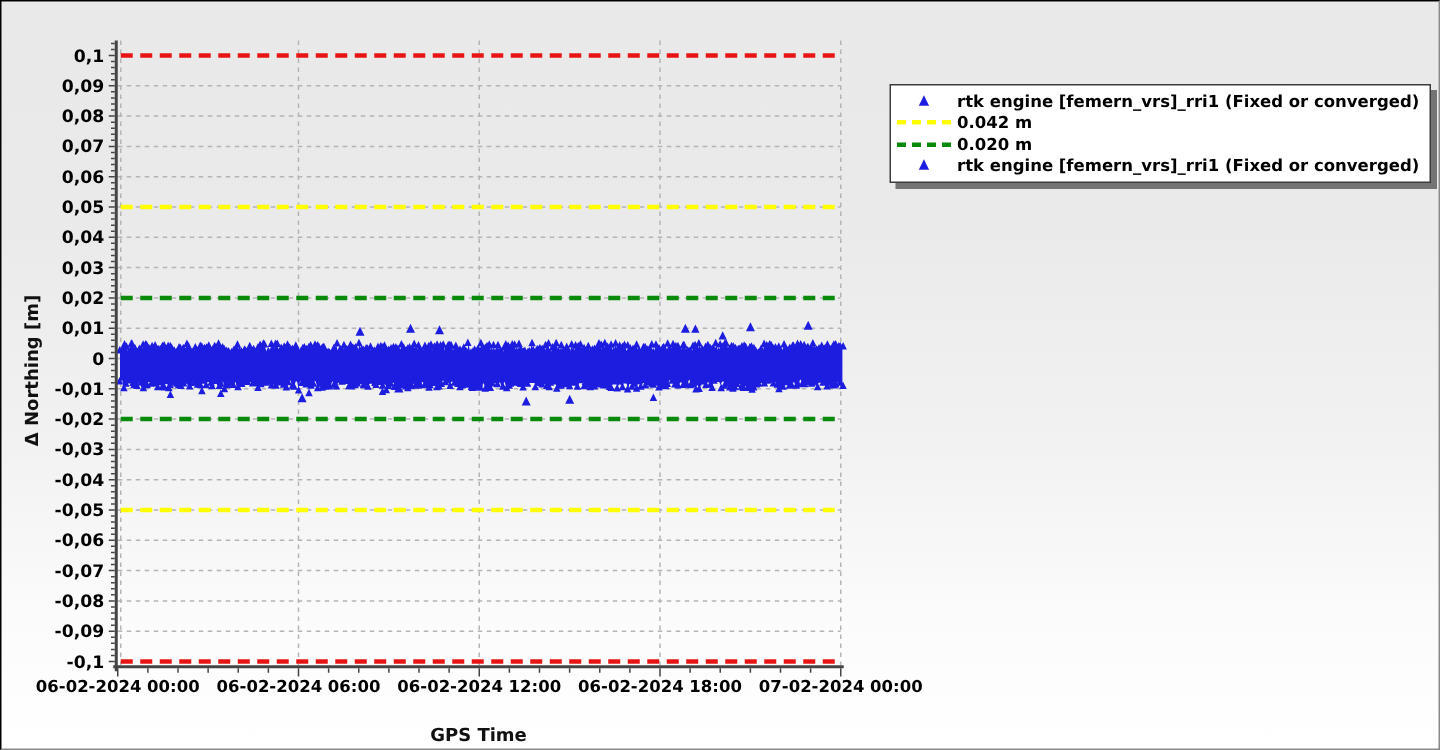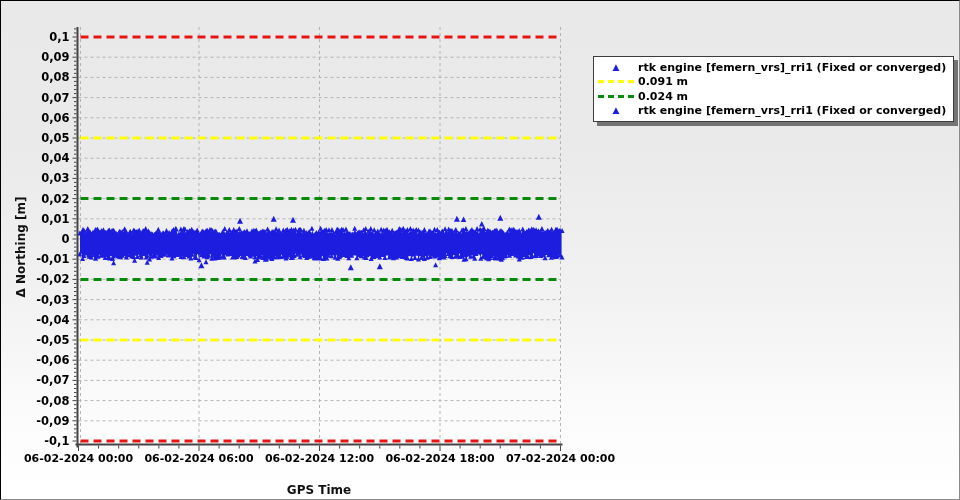--- a/index.html
+++ b/index.html
@@ -255,27 +255,27 @@
       <div class="legend-row">
         <span class="swatch">
           <span class="tri" style="color: rgb(29, 29, 224);">▲</span>
         </span>
         <span class="leglabel">rtk engine [femern_vrs]_rri1 (Fixed or converged)</span>
       </div>
       <div class="legend-row">
         <span class="swatch">
           <span class="dashline" style="border-top-color: rgb(255, 255, 0);"></span>
         </span>
-        <span class="leglabel">0.091 m</span>
+        <span class="leglabel">0.042 m</span>
       </div>
       <div class="legend-row">
         <span class="swatch">
           <span class="dashline" style="border-top-color: rgb(10, 138, 10);"></span>
         </span>
-        <span class="leglabel">0.024 m</span>
+        <span class="leglabel">0.020 m</span>
       </div>
       <div class="legend-row">
         <span class="swatch">
           <span class="tri" style="color: rgb(29, 29, 224);">▲</span>
         </span>
         <span class="leglabel">rtk engine [femern_vrs]_rri1 (Fixed or converged)</span>
       </div>
     </div>
 </div>
 

